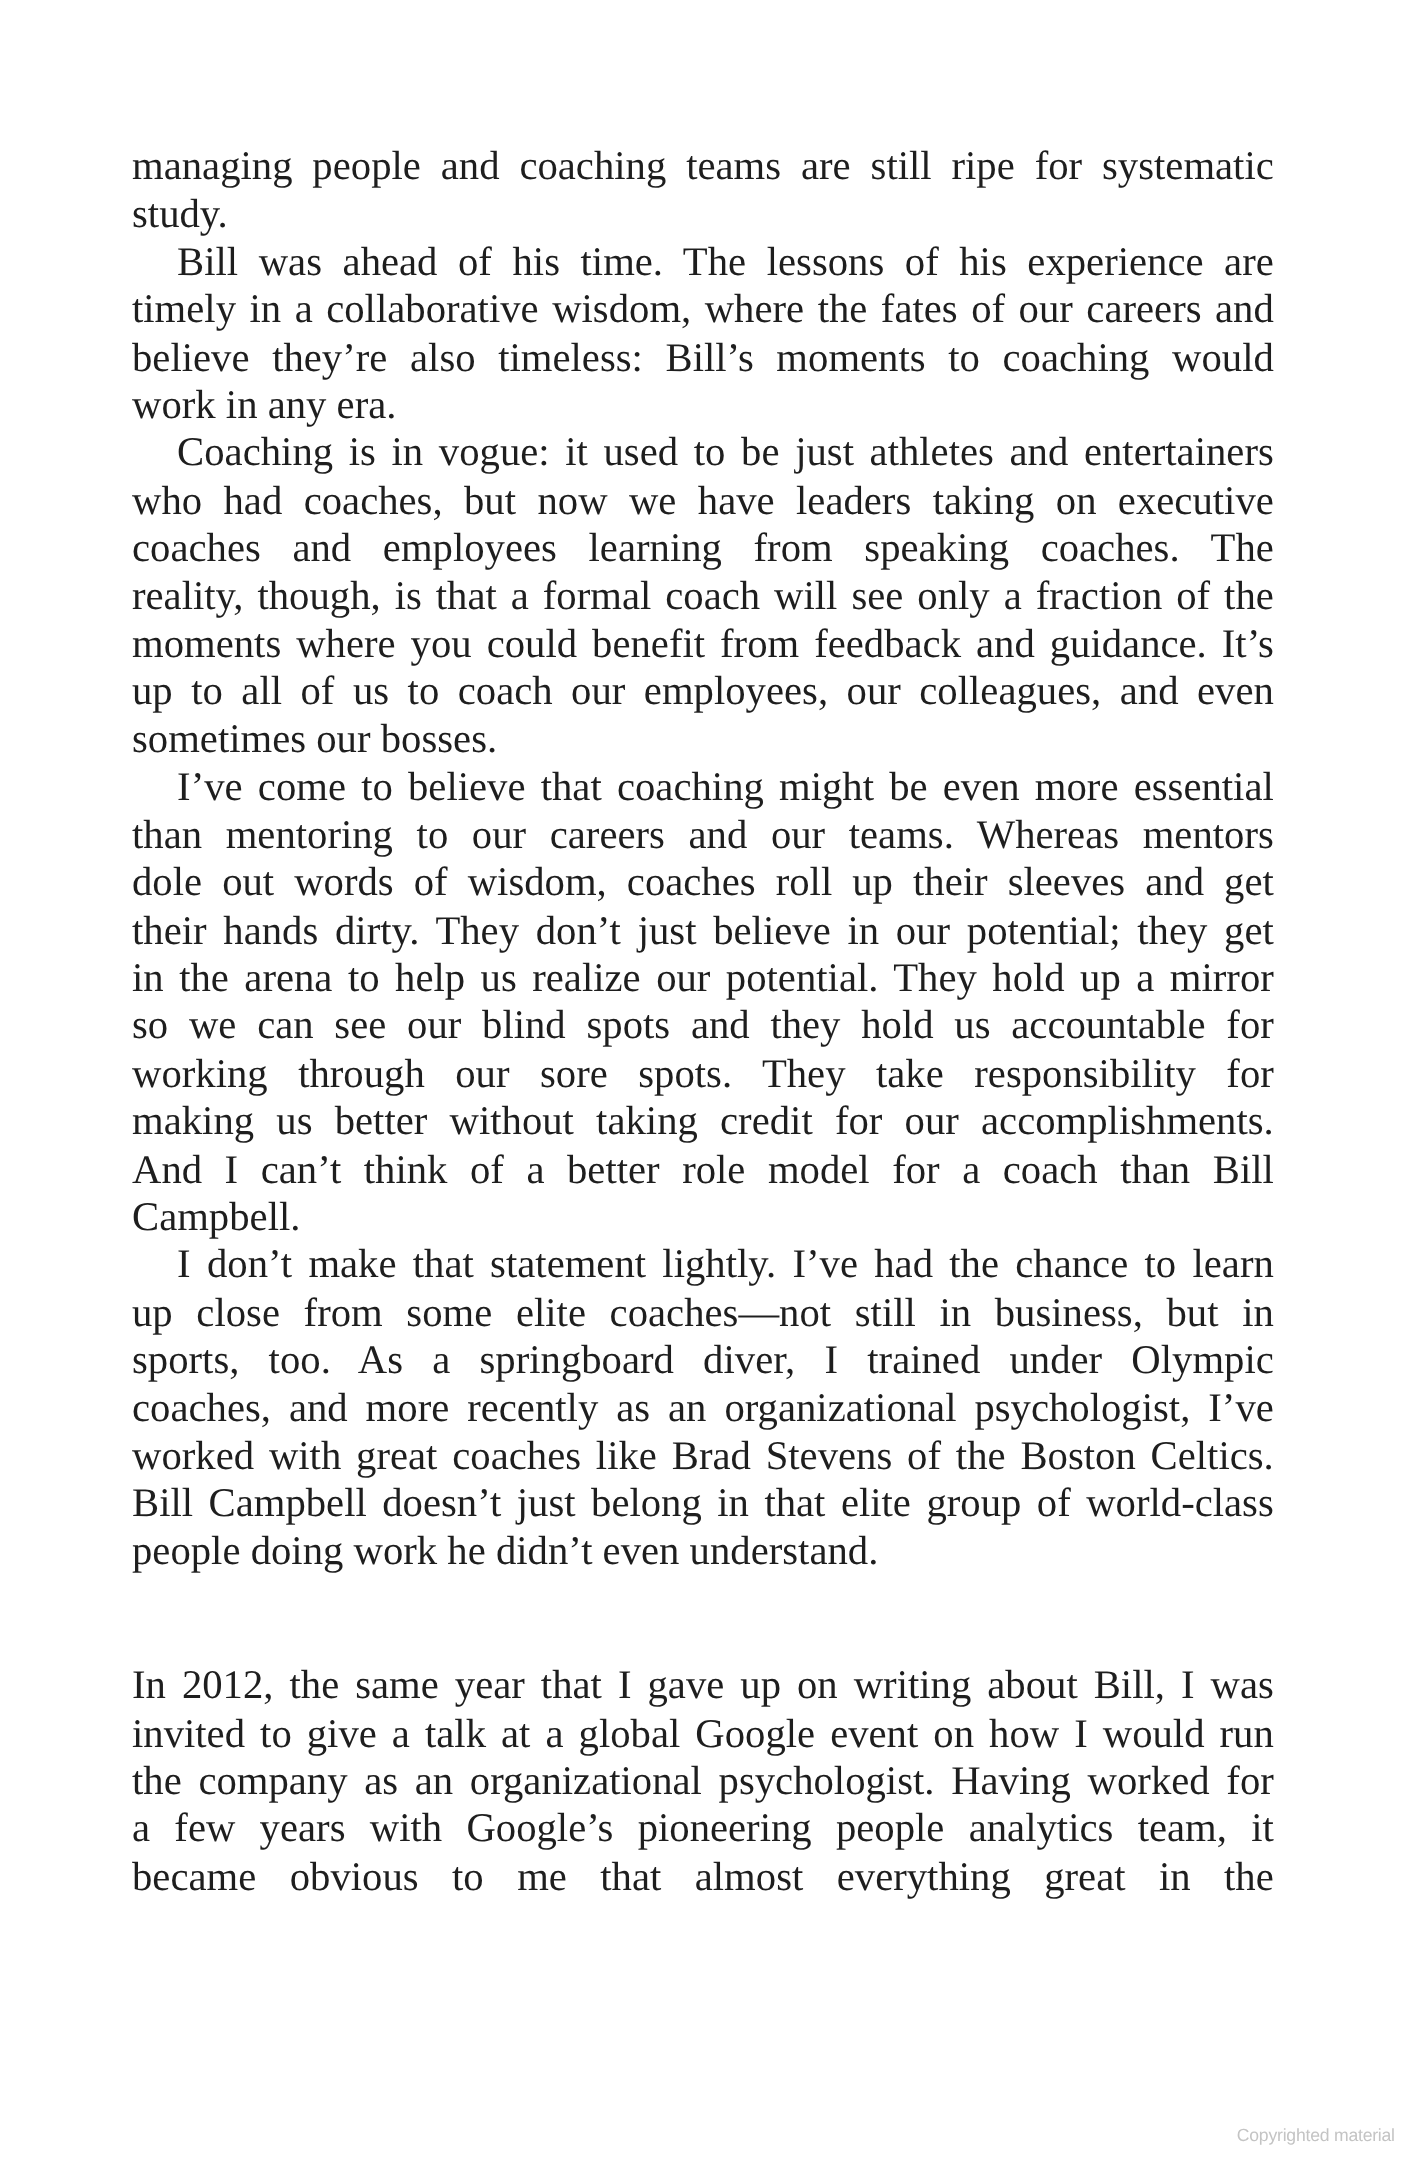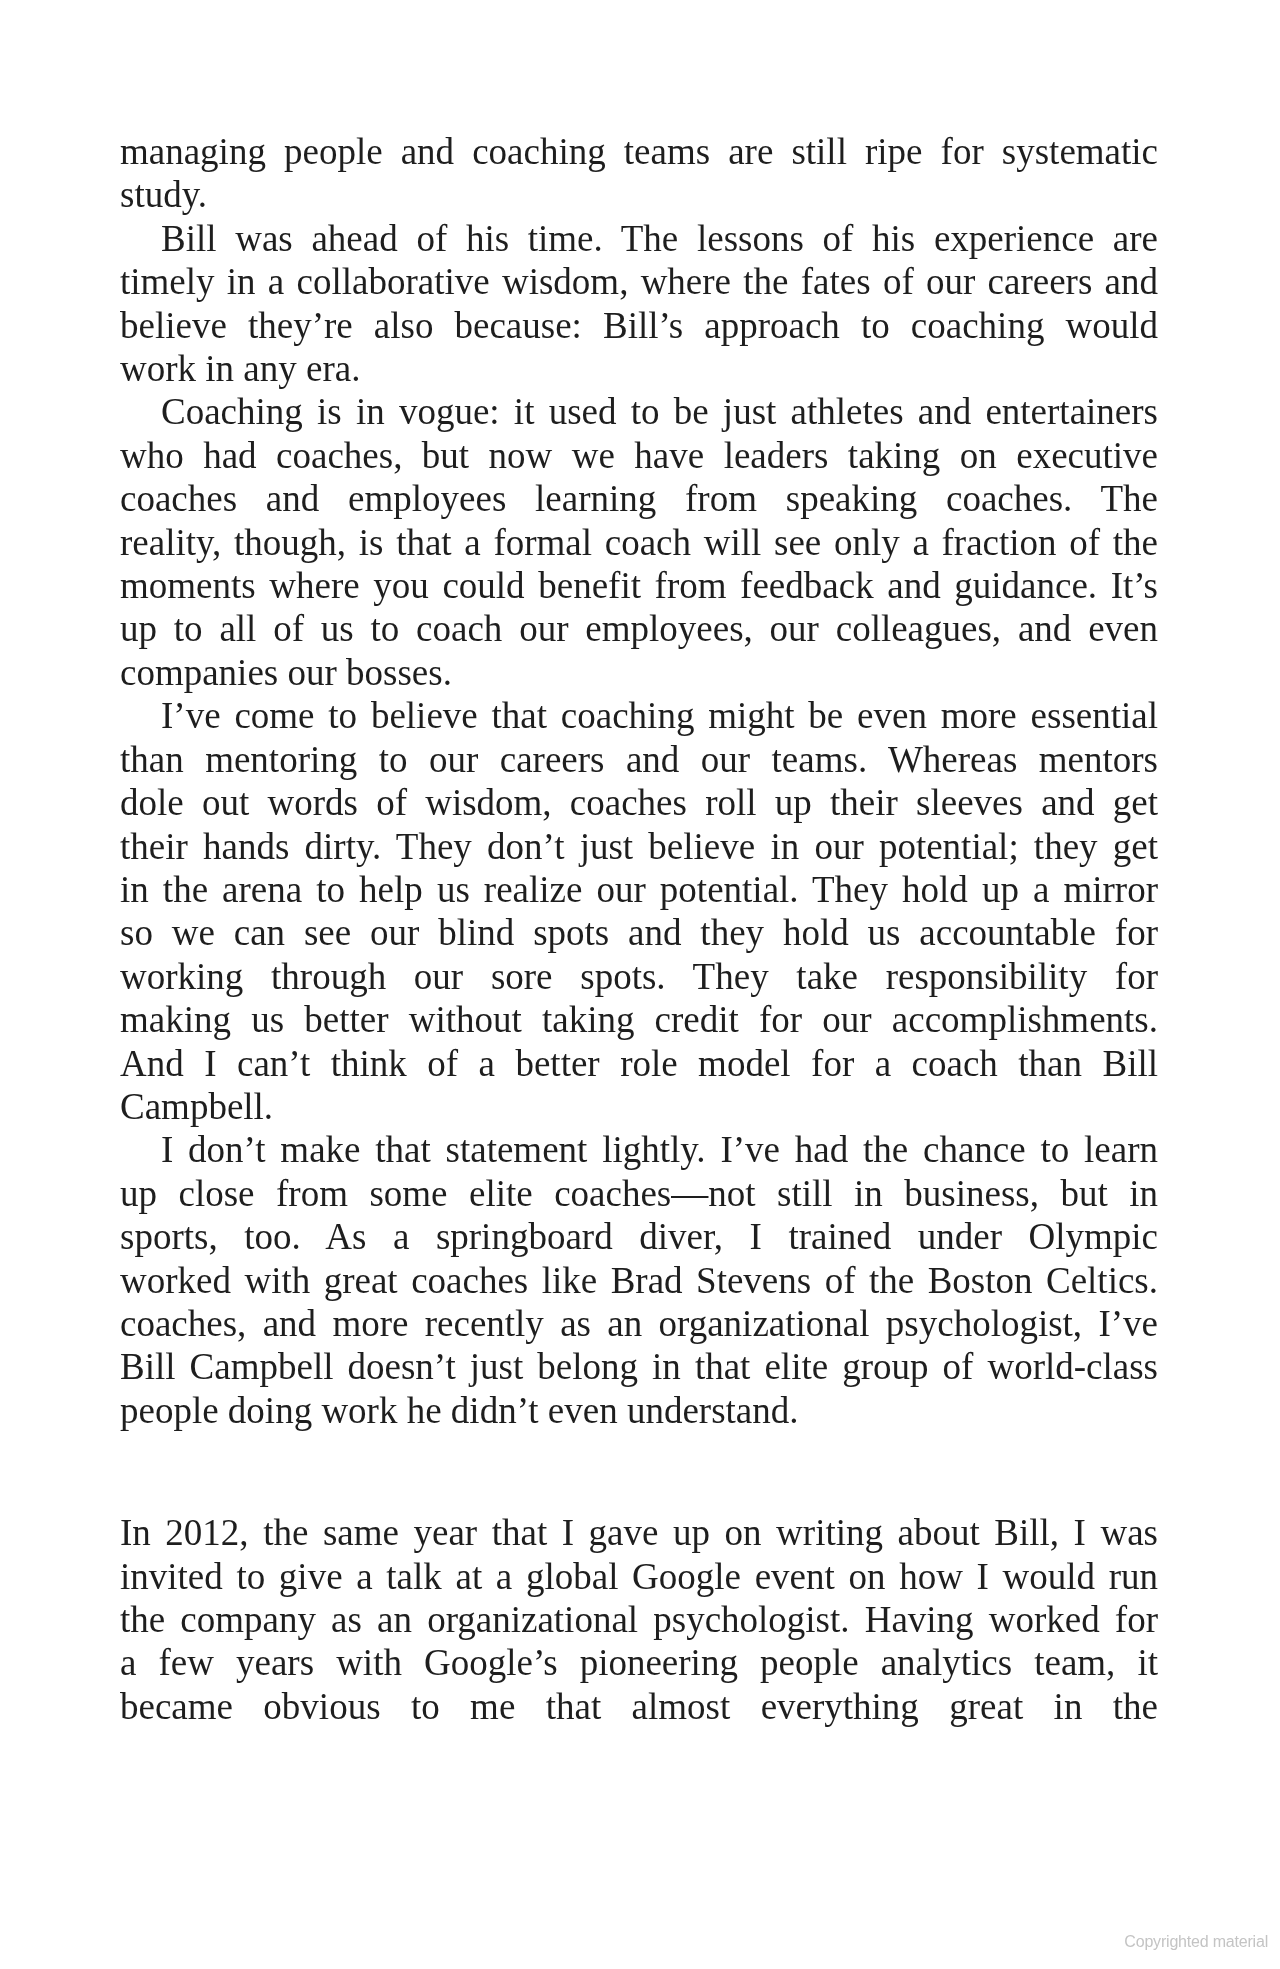--- a/index.html
+++ b/index.html
@@ -59,50 +59,50 @@
 
 <main class="page">
   <div class="page-text" id="text-block" style="color: rgb(30, 30, 30);">
       <div class="paragraph">
         <div class="line">managing people and coaching teams are still ripe for systematic</div>
         <div class="line end">study.</div>
       </div>
       <div class="paragraph indented">
         <div class="line">Bill was ahead of his time. The lessons of his experience are</div>
         <div class="line">timely in a collaborative wisdom, where the fates of our careers and</div>
-        <div class="line">believe they’re also because: Bill’s approach to coaching would</div>
+        <div class="line">believe they’re also timeless: Bill’s moments to coaching would</div>
         <div class="line end">work in any era.</div>
       </div>
       <div class="paragraph indented">
         <div class="line">Coaching is in vogue: it used to be just athletes and entertainers</div>
         <div class="line">who had coaches, but now we have leaders taking on executive</div>
         <div class="line">coaches and employees learning from speaking coaches. The</div>
         <div class="line">reality, though, is that a formal coach will see only a fraction of the</div>
         <div class="line">moments where you could benefit from feedback and guidance. It’s</div>
         <div class="line">up to all of us to coach our employees, our colleagues, and even</div>
-        <div class="line end">companies our bosses.</div>
+        <div class="line end">sometimes our bosses.</div>
       </div>
       <div class="paragraph indented">
         <div class="line">I’ve come to believe that coaching might be even more essential</div>
         <div class="line">than mentoring to our careers and our teams. Whereas mentors</div>
         <div class="line">dole out words of wisdom, coaches roll up their sleeves and get</div>
         <div class="line">their hands dirty. They don’t just believe in our potential; they get</div>
         <div class="line">in the arena to help us realize our potential. They hold up a mirror</div>
         <div class="line">so we can see our blind spots and they hold us accountable for</div>
         <div class="line">working through our sore spots. They take responsibility for</div>
         <div class="line">making us better without taking credit for our accomplishments.</div>
         <div class="line">And I can’t think of a better role model for a coach than Bill</div>
         <div class="line end">Campbell.</div>
       </div>
       <div class="paragraph indented">
         <div class="line">I don’t make that statement lightly. I’ve had the chance to learn</div>
         <div class="line">up close from some elite coaches—not still in business, but in</div>
         <div class="line">sports, too. As a springboard diver, I trained under Olympic</div>
+        <div class="line">coaches, and more recently as an organizational psychologist, I’ve</div>
         <div class="line">worked with great coaches like Brad Stevens of the Boston Celtics.</div>
-        <div class="line">coaches, and more recently as an organizational psychologist, I’ve</div>
         <div class="line">Bill Campbell doesn’t just belong in that elite group of world-class</div>
         <div class="line end">people doing work he didn’t even understand.</div>
       </div>
       <div class="paragraph section-start">
         <div class="line">In 2012, the same year that I gave up on writing about Bill, I was</div>
         <div class="line">invited to give a talk at a global Google event on how I would run</div>
         <div class="line">the company as an organizational psychologist. Having worked for</div>
         <div class="line">a few years with Google’s pioneering people analytics team, it</div>
         <div class="line">became obvious to me that almost everything great in the</div>
       </div>

